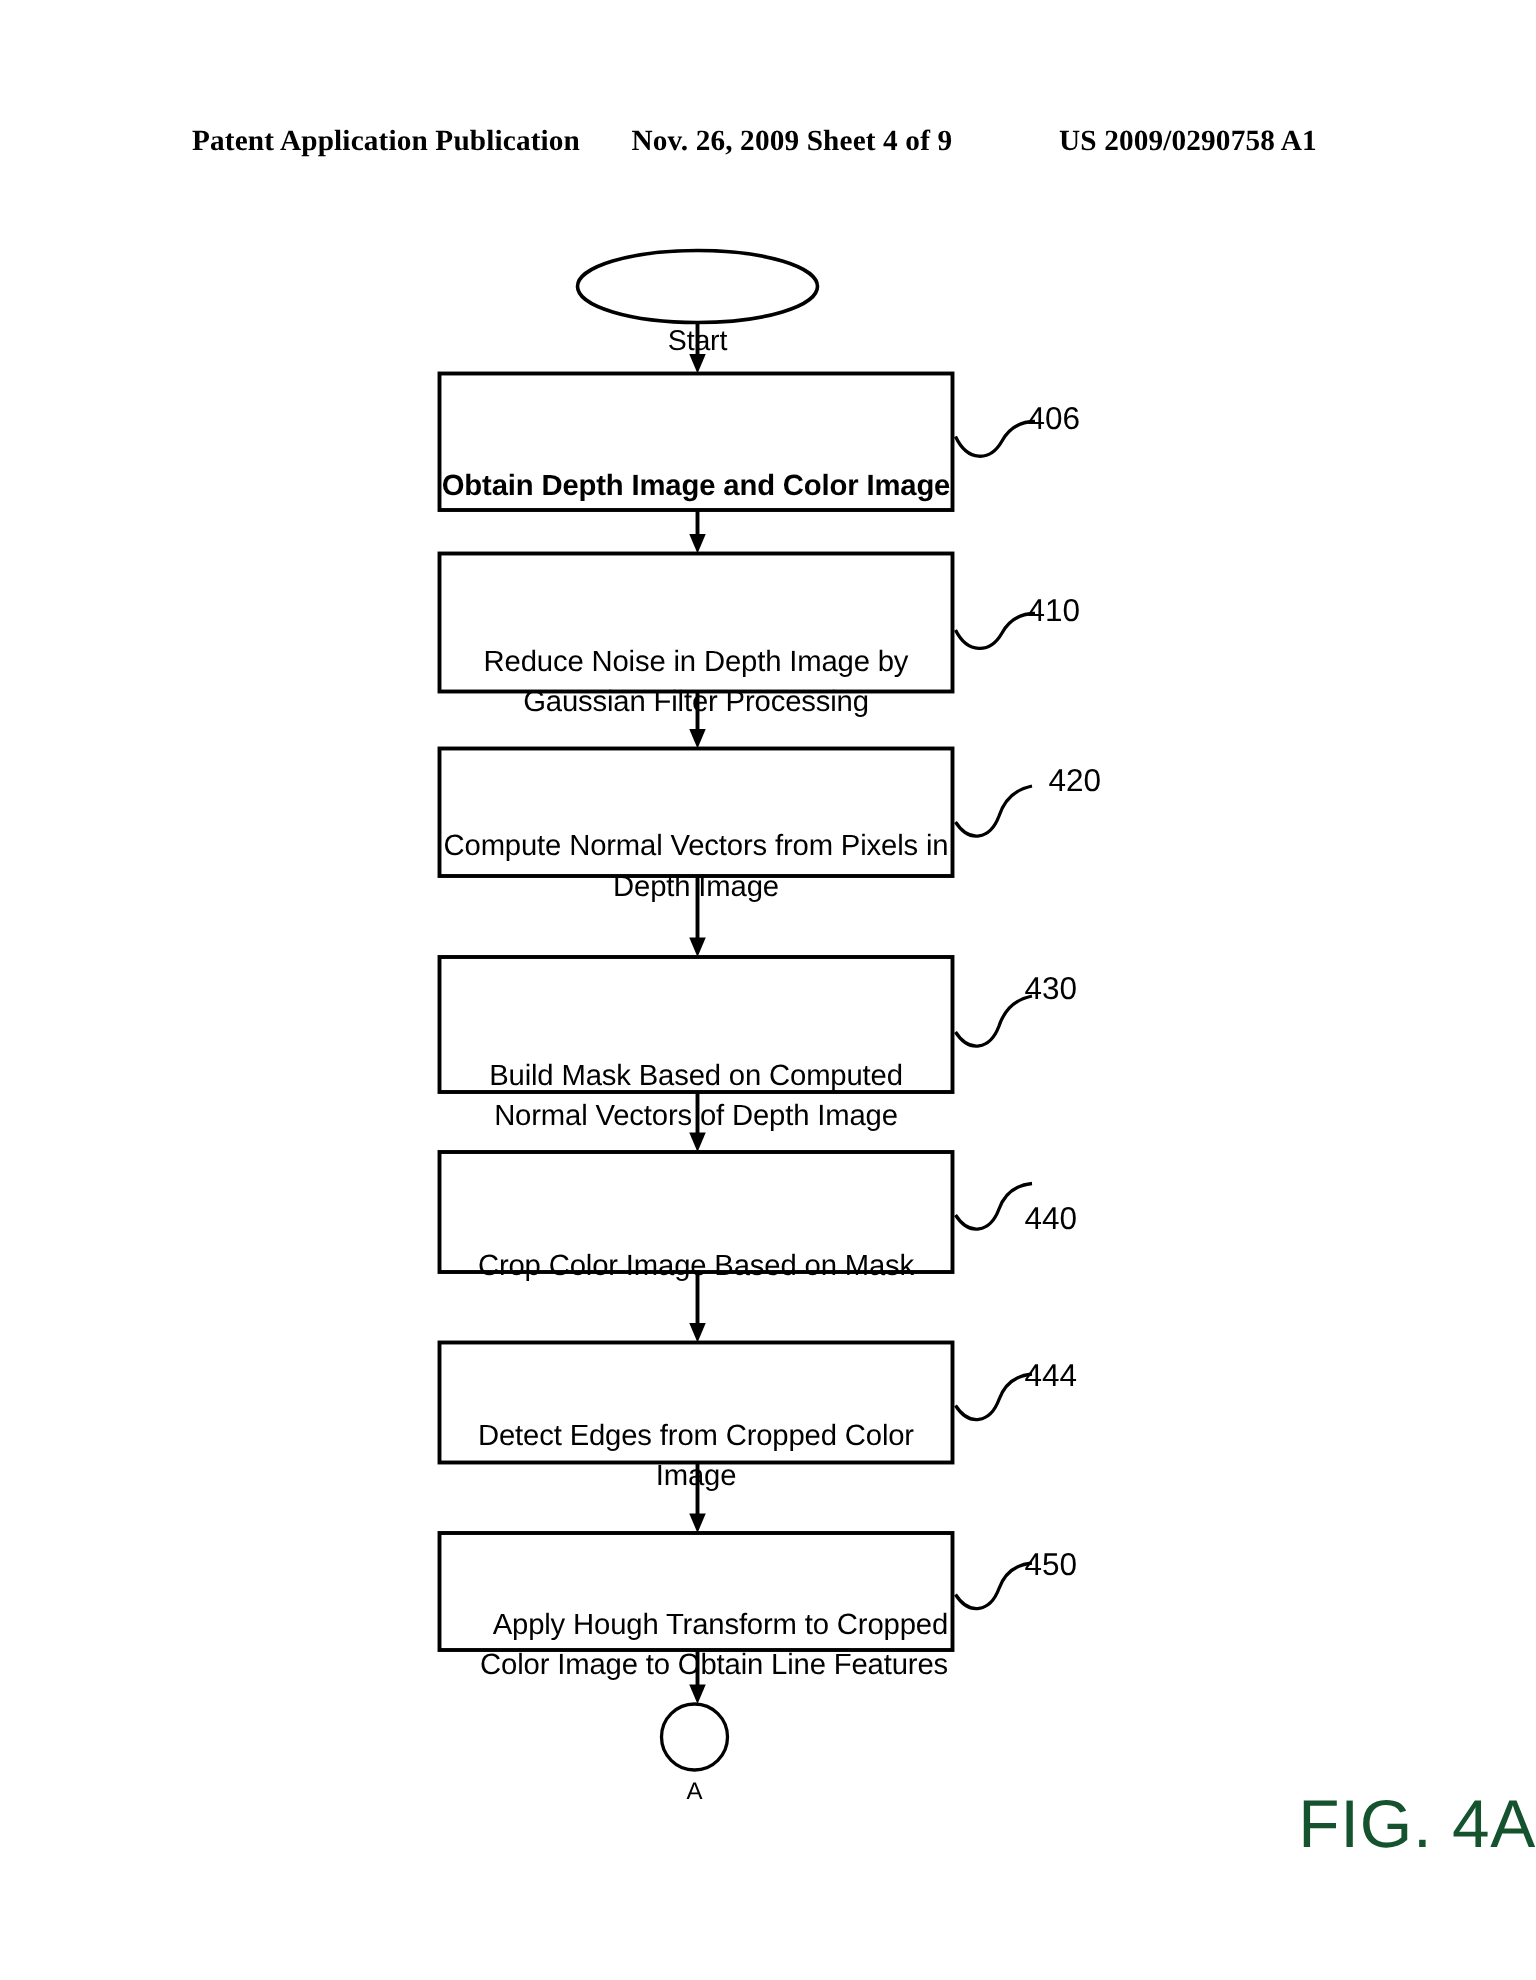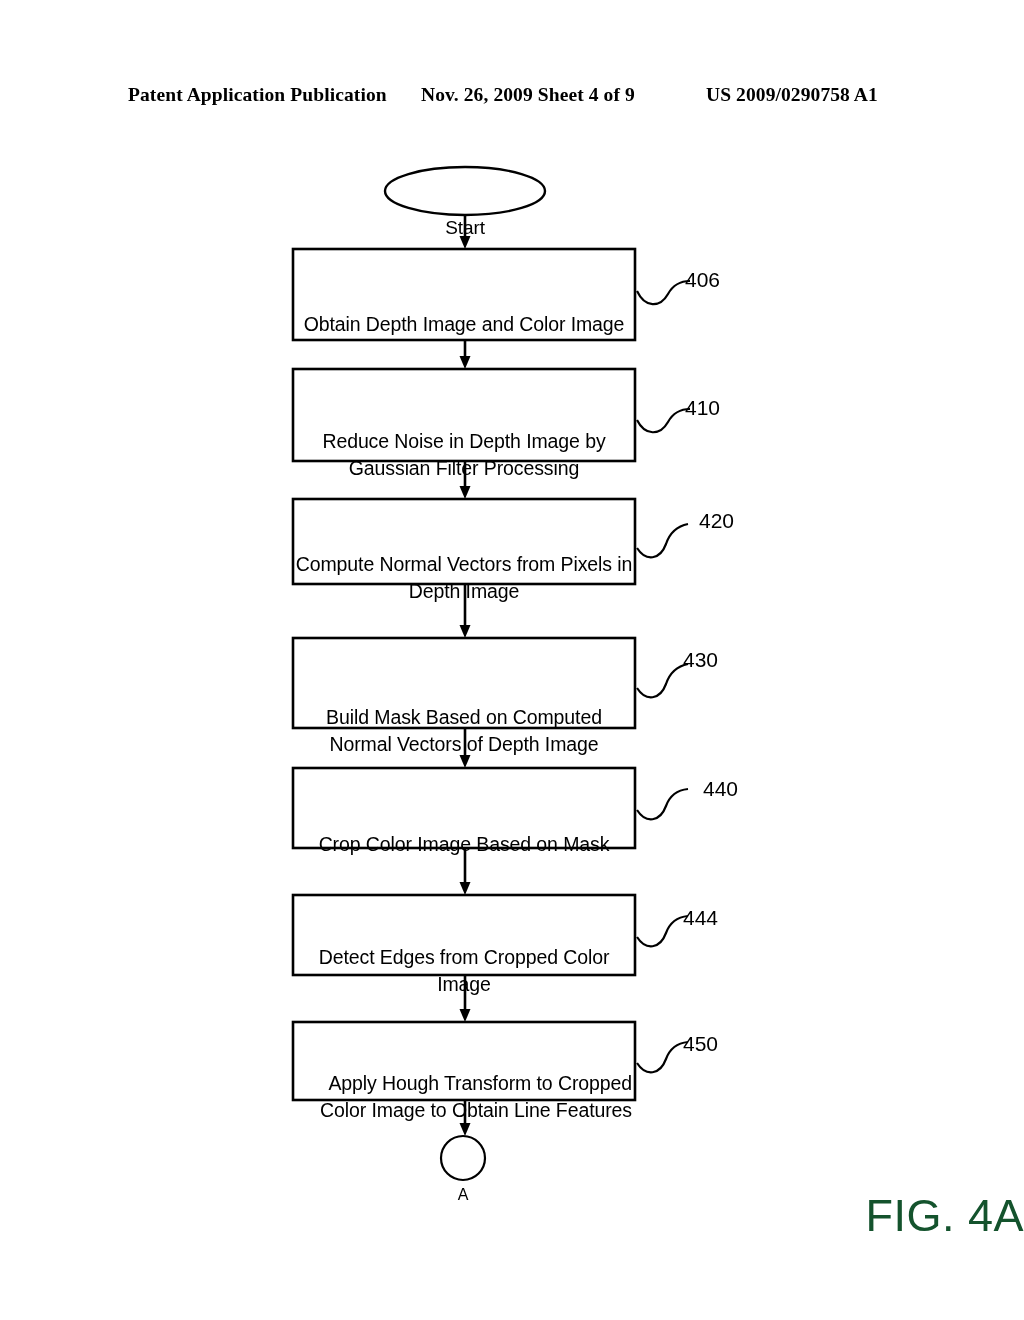--- a/index.html
+++ b/index.html
@@ -154,34 +154,34 @@
 
     <line x1="465" y1="1100" x2="465" y2="1127"></line>
     <polygon points="465,1136 459.5,1123 470.5,1123" fill="#000000" stroke="none"></polygon>
 
     <circle cx="463" cy="1158" r="22" fill="#ffffff" stroke-width="2.2"></circle>
   </g>
 </svg>
 
 <div class="node-label start-label" style="left:385px; top:167px; width:160px; height:48px;">Start</div>
 
-<div class="node-label" style="left:293px; top:249px; width:342px; height:78px;">Obtain Depth Image and Color Image</div>
+<div class="node-label" style="left:293px; top:249px; width:342px; height:78px;font-weight:bold;">Obtain Depth Image and Color Image</div>
 <div class="ref-num" style="left:685px; top:268px;">406</div>
 
 <div class="node-label" style="left:300px; top:369px; width:328px; height:100px;">Reduce Noise in Depth Image by Gaussian Filter Processing</div>
 <div class="ref-num" style="left:685px; top:396px;">410</div>
 
 <div class="node-label" style="left:295px; top:499px; width:338px; height:85px;">Compute Normal Vectors from Pixels in Depth Image</div>
 <div class="ref-num" style="left:683px; top:509px;margin-left:16px;">420</div>
 
 <div class="node-label" style="left:300px; top:638px; width:328px; height:114px;">Build Mask Based on Computed Normal Vectors of Depth Image</div>
 <div class="ref-num" style="left:683px; top:648px;">430</div>
 
 <div class="node-label" style="left:293px; top:768px; width:342px; height:80px;">Crop Color Image Based on Mask</div>
-<div class="ref-num" style="left:683px; top:777px;margin-left:20px;">440</div>
+<div class="ref-num" style="left:683px; top:801px;">440</div>
 
 <div class="node-label" style="left:300px; top:895px; width:328px; height:80px;">Detect Edges from Cropped Color Image</div>
 <div class="ref-num" style="left:683px; top:906px;">444</div>
 
 <div class="node-label" style="left:296px; top:1022px; width:336px; height:78px;text-align:right;">Apply Hough Transform to Cropped Color Image to Obtain Line Features</div>
 <div class="ref-num" style="left:683px; top:1032px;">450</div>
 
 <div class="node-label connector-label" style="left:441px; top:1136px; width:44px; height:44px;">A</div>
 
 <div id="fig-caption">FIG. 4A</div>

